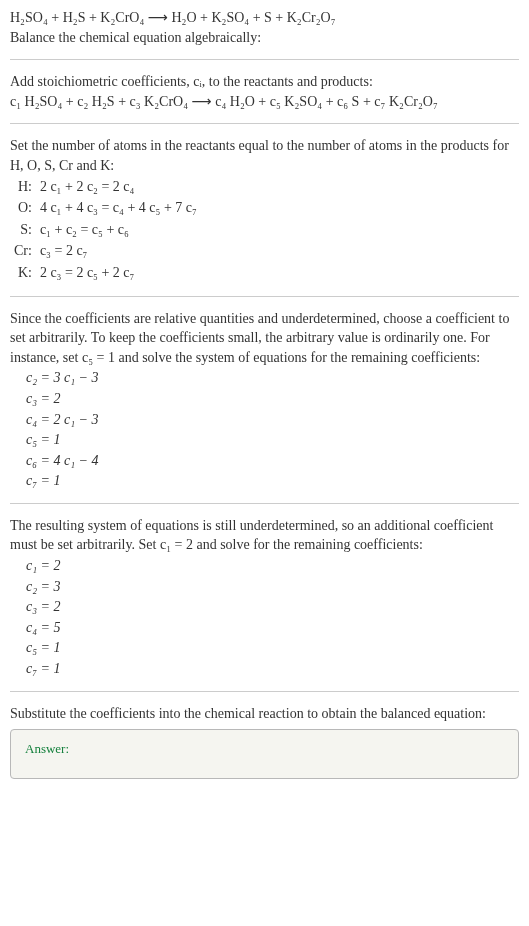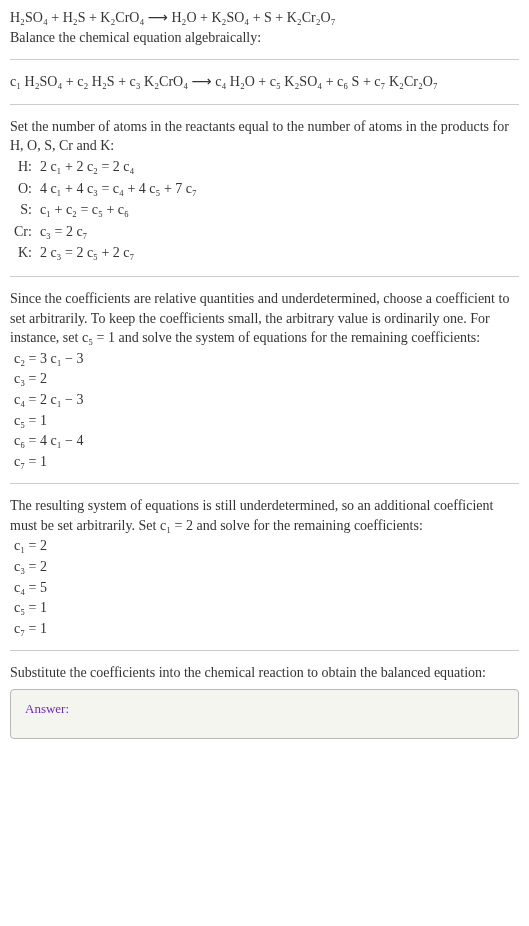--- a/index.html
+++ b/index.html
@@ -33,49 +33,51 @@
       vertical-align: baseline;
     }
     .eq-table td:first-child {
       text-align: right;
       padding-right: 8px;
     }
     .eq-list {
       margin-left: 0;
     }
     .eq-list div {
-      margin: 1px 4px;
+      margin: 1px 16px;
+      font-style: italic;
     }
     .answer-box {
       border: 1px solid #b8b8b8;
       border-radius: 4px;
       background: #f5f5f0;
       padding: 10px 14px 14px 14px;
       margin-top: 6px;
     }
     .answer-label {
-      color: #6d28d9;
+      color: #15803d;
       font-size: 13px;
       margin-bottom: 6px;
     }
     .answer-eq {
       padding-left: 20px;
     }
   </style>
 </head>
 <body>
 
 <div class="section">
   <div>H₂SO₄ + H₂S + K₂CrO₄ ⟶ H₂O + K₂SO₄ + S + K₂Cr₂O₇</div>
   <div>Balance the chemical equation algebraically:</div>
 </div>
 
 <hr>
 
 <div class="section">
+  <div>Add stoichiometric coefficients, cᵢ, to the reactants and products:</div>
   <div>c₁ H₂SO₄ + c₂ H₂S + c₃ K₂CrO₄ ⟶ c₄ H₂O + c₅ K₂SO₄ + c₆ S + c₇ K₂Cr₂O₇</div>
 </div>
 
 <hr>
 
 <div class="section">
   <div>Set the number of atoms in the reactants equal to the number of atoms in the products for H, O, S, Cr and K:</div>
   <table class="eq-table">
     <tbody>
         <tr>
@@ -115,20 +117,21 @@
     <div>c₇ = 1</div>
   </div>
 </div>
 
 <hr>
 
 <div class="section">
   <div>The resulting system of equations is still underdetermined, so an additional coefficient must be set arbitrarily. Set c₁ = 2 and solve for the remaining coefficients:</div>
   <div class="eq-list">
     <div>c₁ = 2</div>
+    <div>c₂ = 3</div>
     <div>c₃ = 2</div>
     <div>c₄ = 5</div>
     <div>c₅ = 1</div>
     <div>c₇ = 1</div>
   </div>
 </div>
 
 <hr>
 
 <div class="section">

